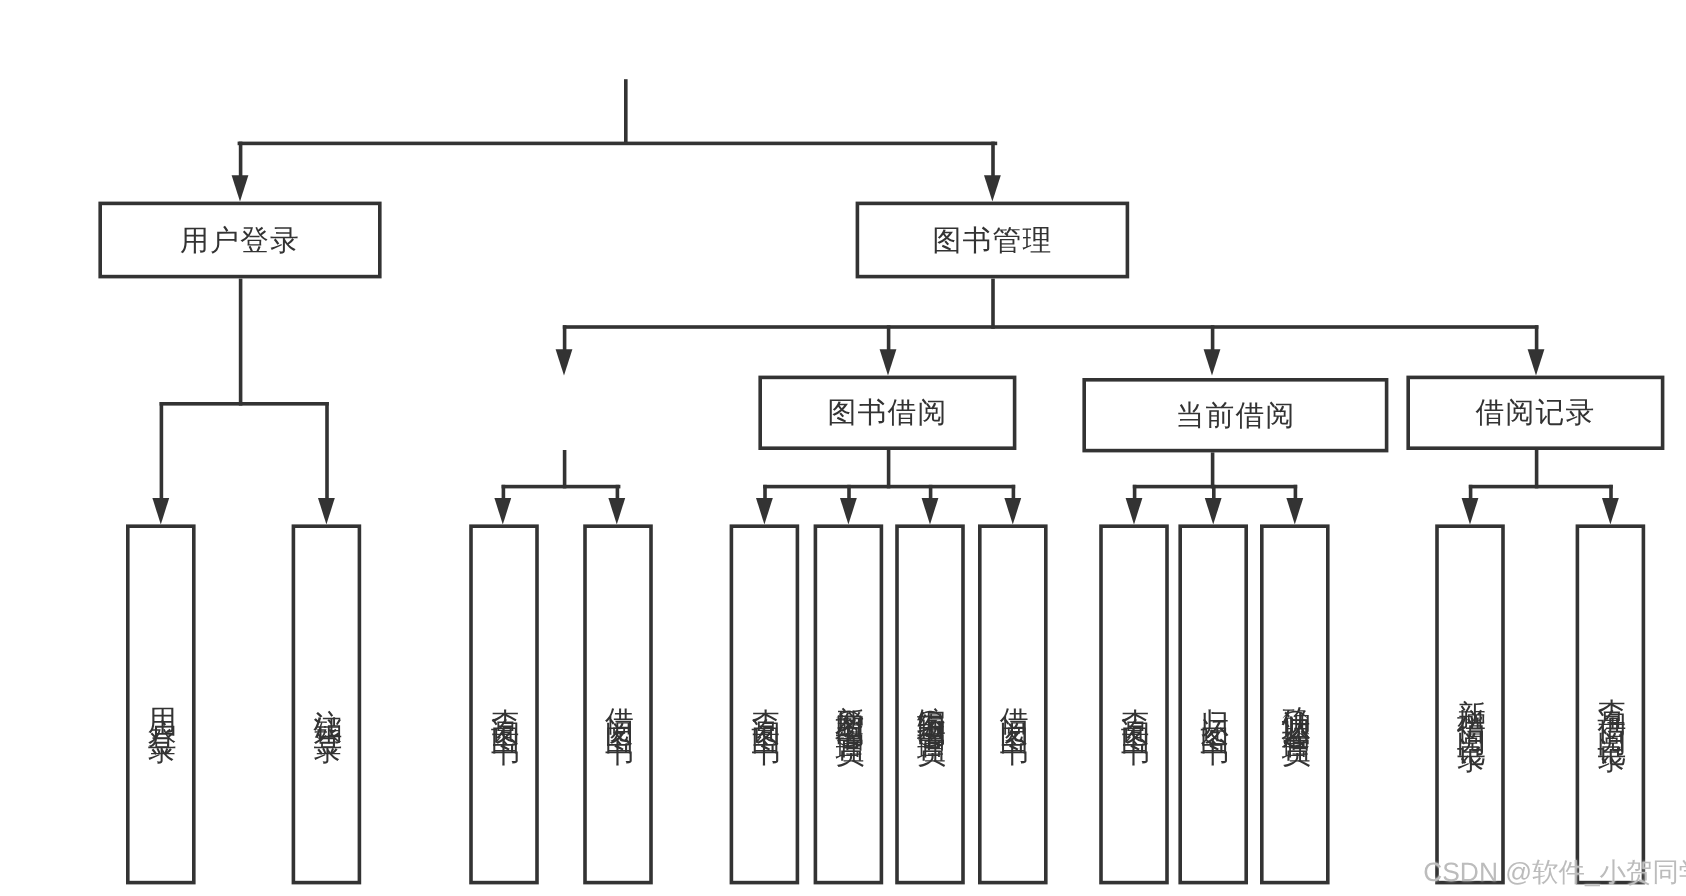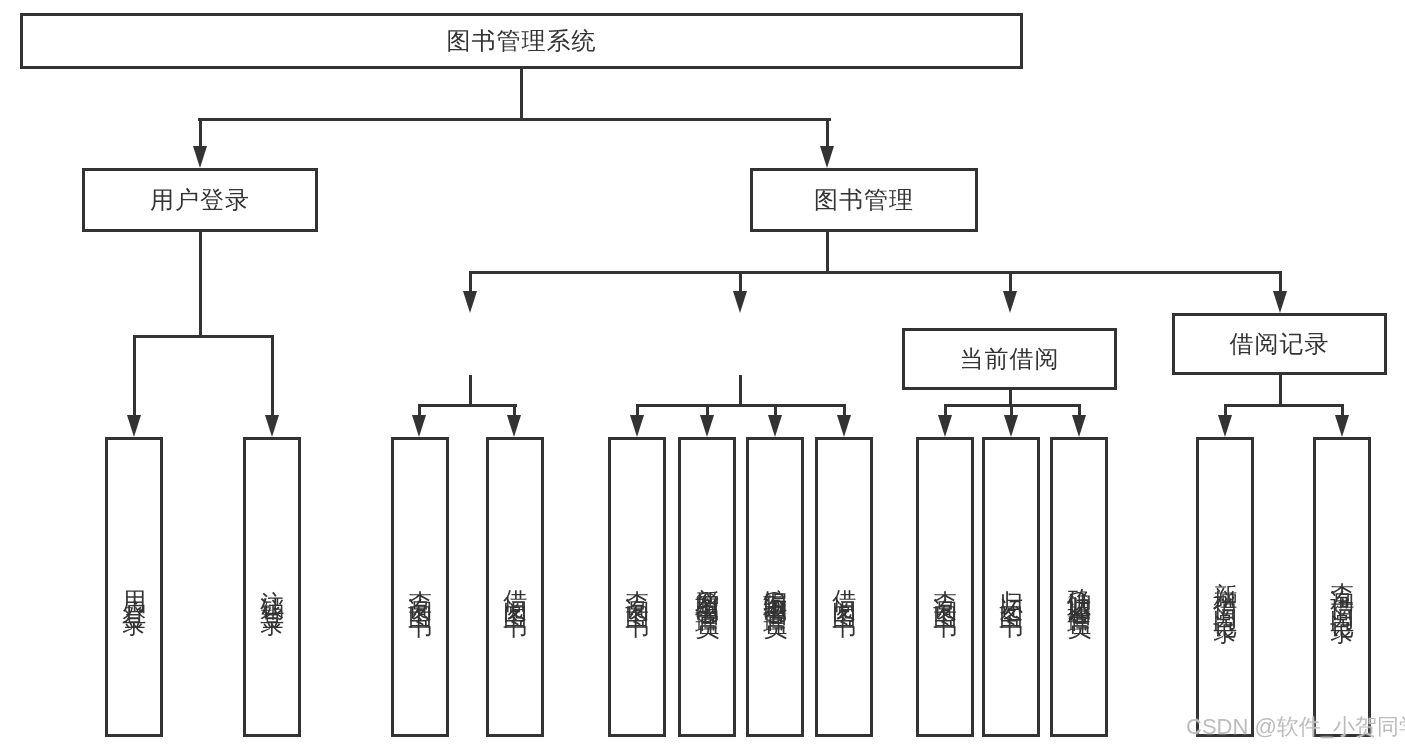--- a/index.html
+++ b/index.html
@@ -95,32 +95,32 @@
   <div class="vline" style="left:1078px;top:404px;height:14px"></div>
   <div class="arrow" style="left:1072px;top:415px"></div>
 
   <div class="vline" style="left:1279px;top:375px;height:32px"></div>
   <div class="hline" style="left:1224px;top:404px;width:120px"></div>
   <div class="vline" style="left:1224px;top:404px;height:14px"></div>
   <div class="arrow" style="left:1218px;top:415px"></div>
   <div class="vline" style="left:1341px;top:404px;height:14px"></div>
   <div class="arrow" style="left:1335px;top:415px"></div>
 
-  <div class="box" style="left:20px;top:13px;width:1003px;height:56px">
-    <span class="hlabel">图书管理系统</span>
-  </div>
 
   <div class="box" style="left:82px;top:168px;width:236px;height:64px">
     <span class="hlabel">用户登录</span>
   </div>
-  <div class="box" style="left:750px;top:168px;width:228px;height:64px">
+  <div class="box" style="left:713px;top:168px;width:228px;height:64px">
     <span class="hlabel">图书管理</span>
   </div>
 
-  <div class="box" style="left:902px;top:328px;width:215px;height:62px">
+  <div class="box" style="left:632px;top:313px;width:215px;height:62px">
+    <span class="hlabel">图书借阅</span>
+  </div>
+  <div class="box" style="left:902px;top:315px;width:255px;height:62px">
     <span class="hlabel">当前借阅</span>
   </div>
   <div class="box" style="left:1172px;top:313px;width:215px;height:62px">
     <span class="hlabel">借阅记录</span>
   </div>
 
   <div class="box leaf" style="left:105px">
     <span class="vtext">用户登录</span>
   </div>
   <div class="box leaf" style="left:243px">

